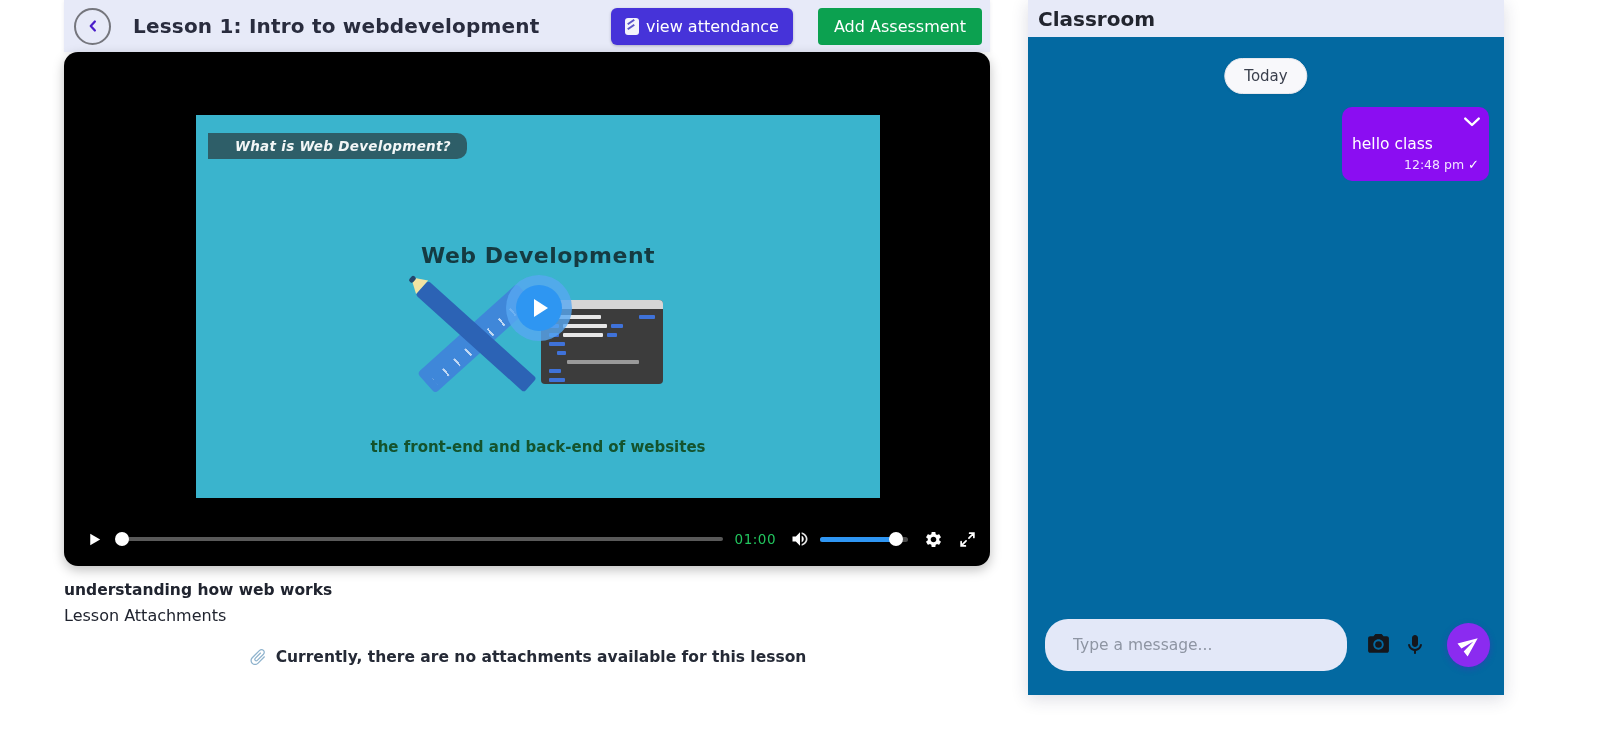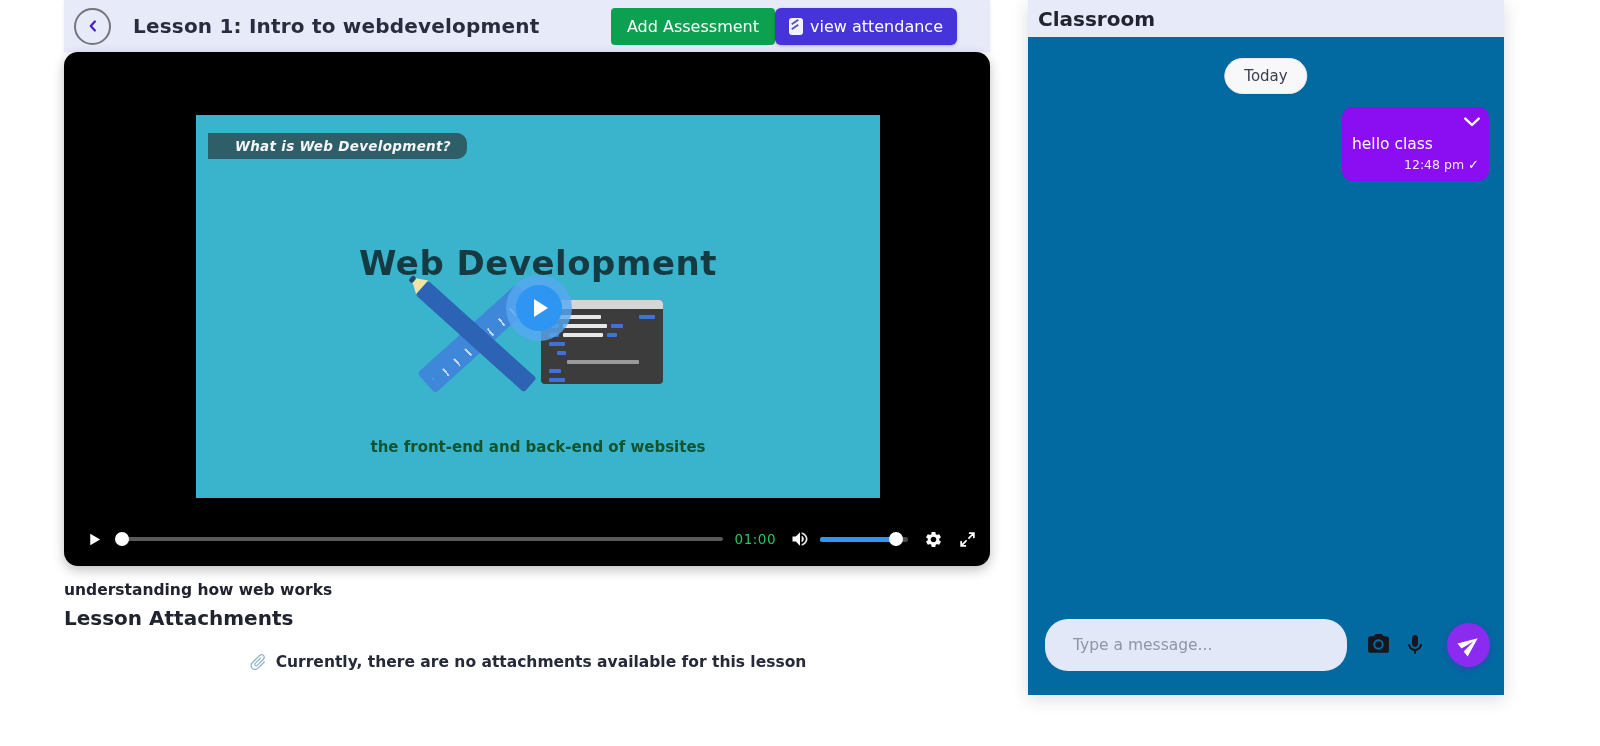--- a/index.html
+++ b/index.html
@@ -34,21 +34,21 @@
 
   
   .player { position:relative; height:514px; background:#000; border-radius:14px;
             box-shadow:0 4px 12px rgba(0,0,0,0.25); }
   .thumb { position:absolute; left:132px; top:63px; width:684px; height:383px;
            background:#3ab4cd; overflow:hidden; }
   .thumb-badge { position:absolute; left:12px; top:18px; background:rgba(44,75,82,0.82);
                  color:#f2f6f6; font-size:13.5px; font-weight:700; letter-spacing:0.3px;
                  padding:5px 16px 5px 27px; border-radius:0 10px 10px 0;font-style:italic; }
   .thumb-title { position:absolute; left:0; top:128px; width:100%; text-align:center;
-                 font-size:34px; font-weight:700; color:#153a41; letter-spacing:0.5px; }
+                 font-size:22px; font-weight:700; color:#153a41; letter-spacing:0.5px; }
 
   .illus { position:absolute; left:225px; top:168px; width:110px; height:110px; }
   .ruler { position:absolute; left:-12px; top:42px; width:134px; height:27px;
            background:#3f87d9; border-radius:4px; transform:rotate(-42deg); }
   .ruler::after { content:""; position:absolute; left:8px; bottom:4px; right:8px; height:9px;
                   background:repeating-linear-gradient(90deg, transparent 0 13px,
                              rgba(235,243,252,0.75) 13px 15px); }
   .pencil { position:absolute; left:-18px; top:44px; width:146px; height:19px;
             background:#2c63b5; border-radius:3px; transform:rotate(42deg); }
   .pencil::before { content:""; position:absolute; left:-15px; top:0;
@@ -92,21 +92,21 @@
   .volume-track { position:absolute; left:0; right:0; top:4.5px; height:5px; background:#4a4a4a;
                   border-radius:2.5px; }
   .volume-fill { position:absolute; left:0; top:4.5px; height:5px; background:#2f96f3;
                  border-radius:2.5px; }
   .volume-thumb { position:absolute; top:0; width:14px; height:14px; border-radius:50%;
                   background:#fff; margin-left:-10px; }
   .gear-btn { margin-right:16px; }
 
   
   .lesson-desc { margin-top:15px; font-size:15.5px; font-weight:600; color:#20242f; }
-  .attach-heading { margin-top:7px; font-size:20px; font-weight:700; color:#20242f; }
+  .attach-heading { margin-top:7px; font-size:16px; font-weight:400; color:#20242f; }
   .attach-note { margin-top:22px; display:flex; align-items:center; justify-content:center;
                  gap:8px; font-size:15.5px; font-weight:600; color:#252a36; }
 
   
   .chat { position:absolute; left:1028px; top:0; width:476px; height:695px; background:#0369a1;
           box-shadow:0 4px 16px rgba(40,40,80,0.16); }
   .chat-header { height:37px; background:#e7eaf8; display:flex; align-items:center;
                  padding-left:10px; font-size:20px; font-weight:600; color:#22252f; }
   .chat-body { position:relative; height:594px; }
   .date-pill { position:absolute; top:21px; left:50%; transform:translateX(-50%);
@@ -141,26 +141,26 @@
     <header class="lesson-header">
       <button class="back-btn">
         <span style="display:flex;">
           <svg width="18" height="18" viewBox="0 0 24 24" fill="none" stroke="#4a1ec9" stroke-width="3" stroke-linecap="round" stroke-linejoin="round">
               <polyline points="14.5 6 9 12 14.5 18"></polyline>
             </svg>
         </span>
       </button>
       <h1 class="lesson-title">Lesson 1: Intro to webdevelopment</h1>
       <div class="header-spacer"></div>
-      <button class="btn btn-assessment">
-        <span>Add Assessment</span>
-      </button>
       <button class="btn btn-attendance">
         <span class="note-ic"></span>
         <span>view attendance</span>
+      </button>
+      <button class="btn btn-assessment">
+        <span>Add Assessment</span>
       </button>
     </header>
 
     <div class="player">
       <div class="thumb">
         <div class="thumb-badge">What is Web Development?</div>
         <div class="thumb-title">Web Development</div>
 
         <div class="illus">
           <div class="ruler"></div>

